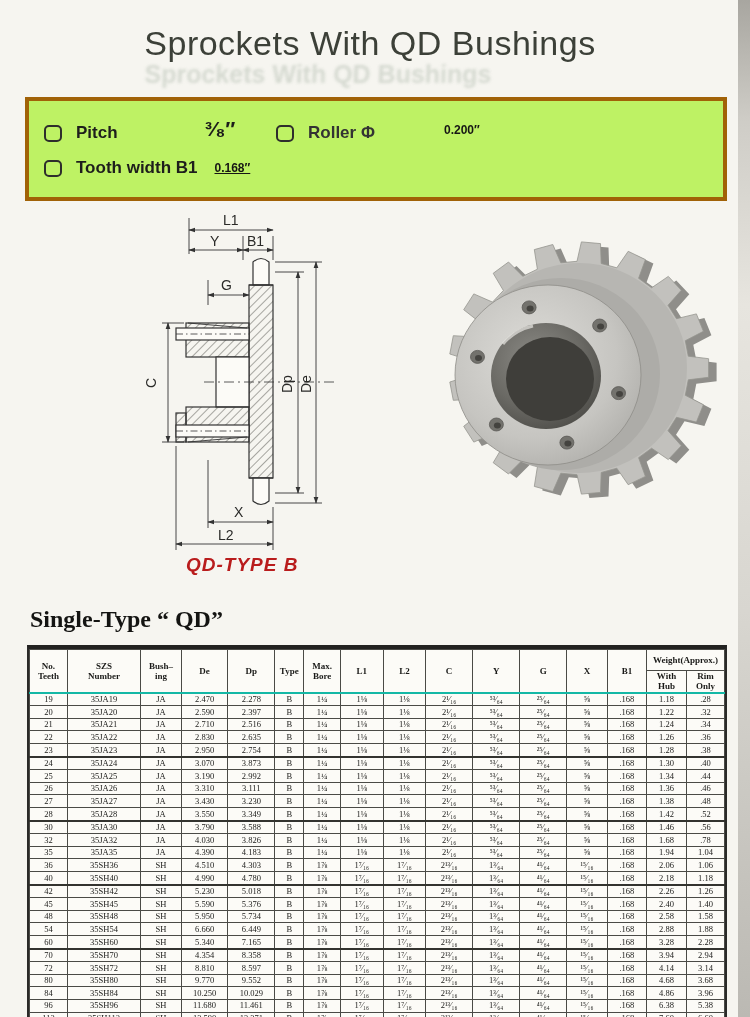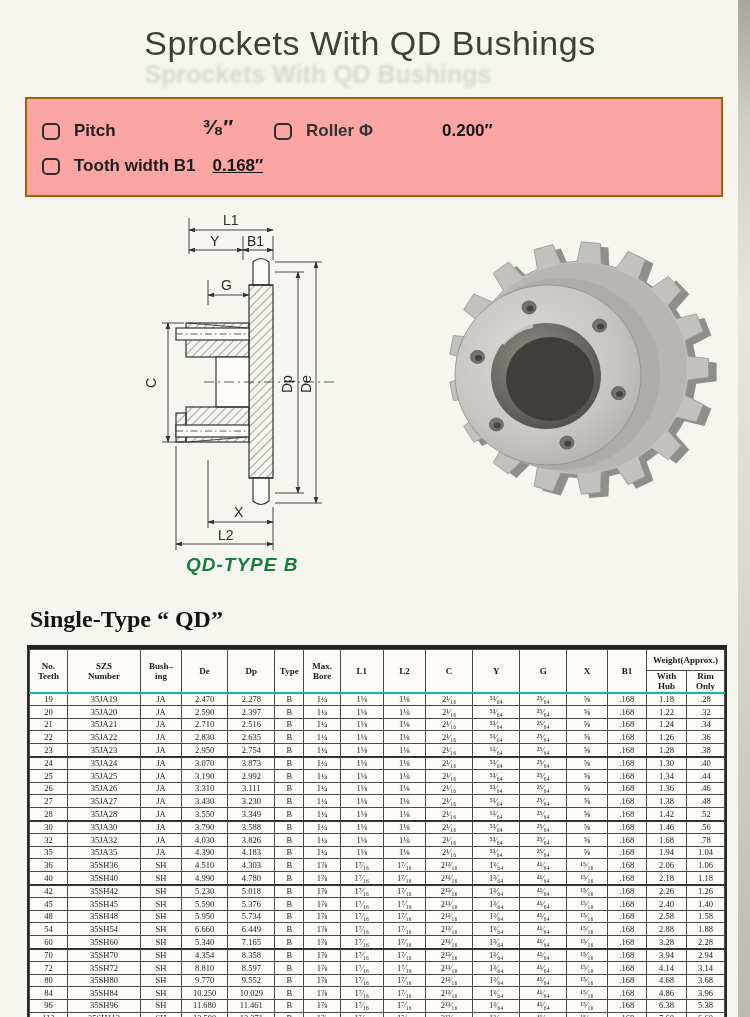--- a/index.html
+++ b/index.html
@@ -20,36 +20,36 @@
     font-family:"Liberation Sans",sans-serif;
   }
   .ghost-title{
     position:absolute;top:60px;left:88px;width:460px;text-align:center;
     font-size:25px;font-weight:bold;color:rgba(115,135,115,.25);
     filter:blur(1.6px);transform:skewX(-2deg);
   }
   
   .spec-box{
     position:absolute;left:25px;top:97px;width:694px;height:96px;
-    border:2px solid #a16207;background:#fca5a5;
+    border:4px solid #a16207;background:#bef264;
   }
   .spec-row{position:absolute;display:flex;align-items:center;}
   .checkbox{
     display:inline-block;width:14px;height:13px;border:2px solid #2e2e2c;
     border-radius:5px;background:transparent;margin-right:14px;flex:none;
   }
   .spec-label{font-size:17px;font-weight:bold;color:#1e1e1c;}
   .spec-label.lite{font-weight:600;color:#333;}
-  .spec-value{font-size:17px;font-weight:bold;color:#161614;}
+  .spec-value{font-size:12px;font-weight:bold;color:#161614;}
   .frac-big{font-size:21px;font-weight:bold;}
   
   .diagram{position:absolute;left:126px;top:210px;}
   .diagram-caption{
     position:absolute;left:186px;top:554px;
-    font-size:19px;font-style:italic;font-weight:bold;color:#15803d;
+    font-size:19px;font-style:italic;font-weight:bold;color:#b91c1c;
     letter-spacing:1px;font-family:"Liberation Sans",sans-serif;
   }
   .photo{position:absolute;left:383px;top:226px;}
   
   .section-title{
     position:absolute;left:30px;top:606px;
     font-family:"Liberation Serif",serif;font-weight:bold;font-size:24px;color:#141412;
   }
   
   .table-wrap{

